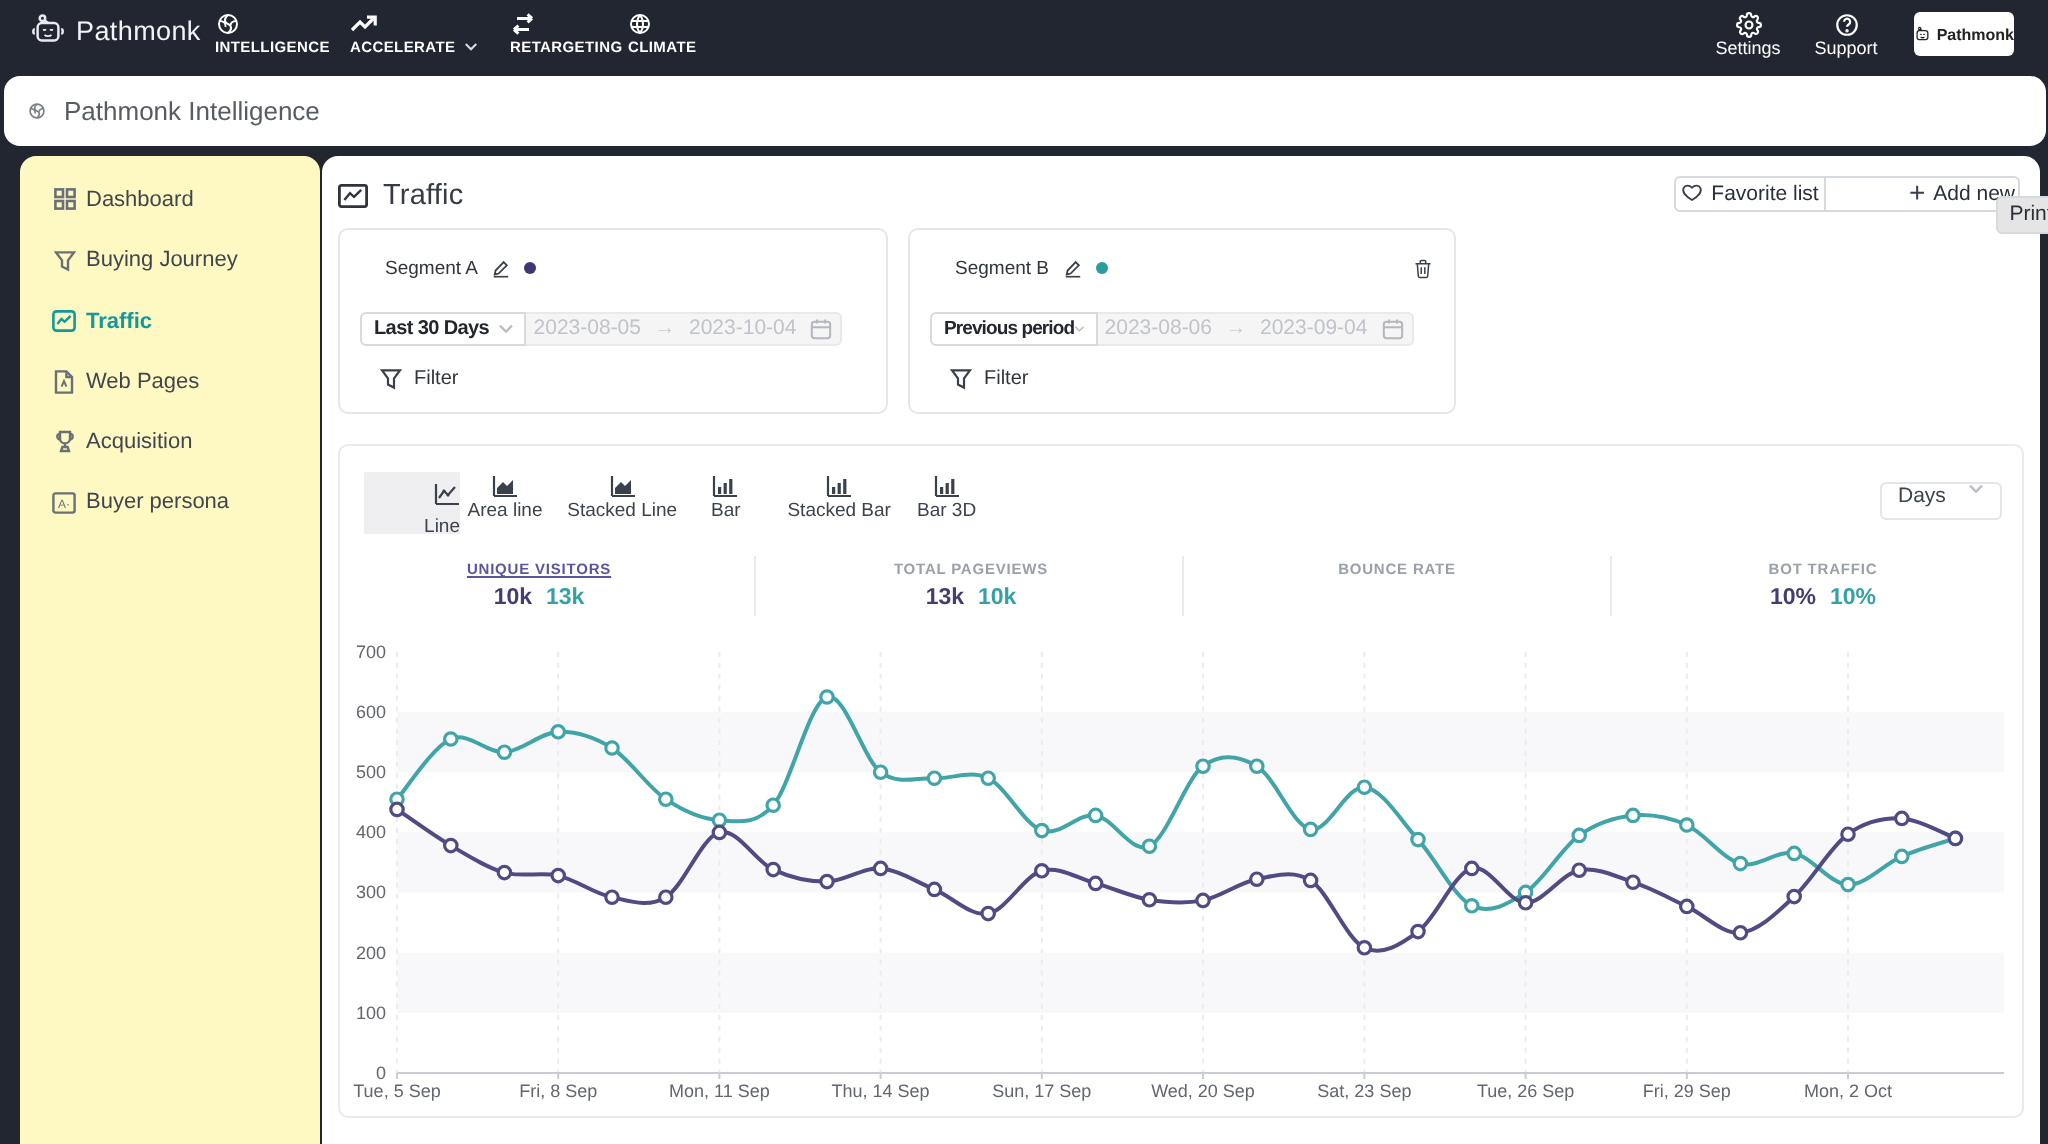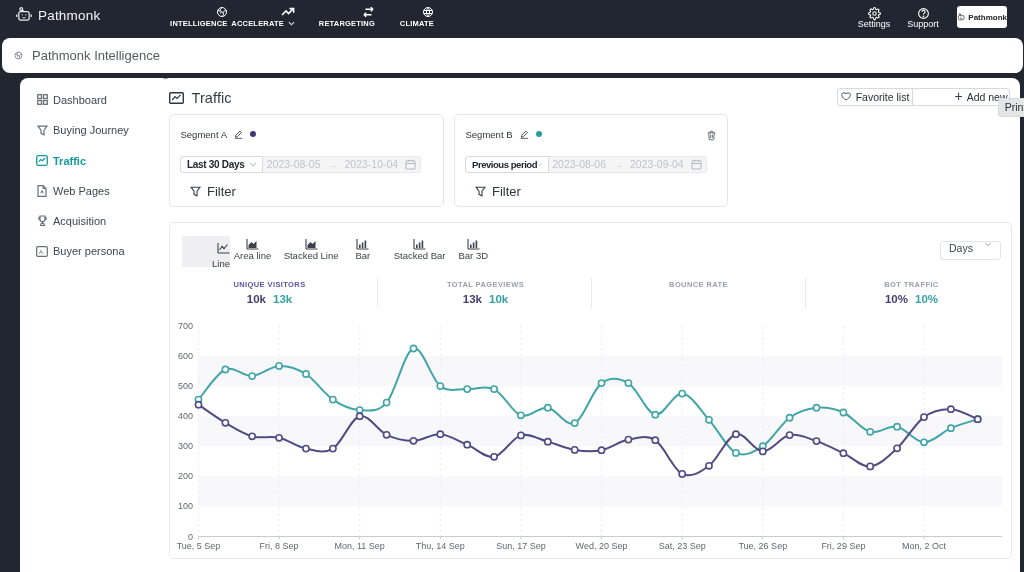--- a/index.html
+++ b/index.html
@@ -4,35 +4,35 @@
 <style>
 * { margin:0; padding:0; box-sizing:border-box; }
 html,body { width:1024px; height:572px; overflow:hidden; }
 body { background:#212631; font-family:"Liberation Sans", sans-serif; position:relative; }
 .abs { position:absolute; }
 
 
 #topnav { left:0; top:0; width:1024px; height:38px; color:#fff; }
 #logo { left:15px; top:6px; display:flex; align-items:center; gap:5px; }
 #logo .name { font-size:13.5px; color:#f2f3f5; letter-spacing:.2px; }
-.navitem { top:6px; text-align:right; color:#fff; }
+.navitem { top:6px; text-align:left; color:#fff; }
 .navitem .ic { height:11px; line-height:11px; margin-bottom:2px; }
 .navitem .lb { font-size:7.5px; font-weight:bold; letter-spacing:.2px; white-space:nowrap; }
 .rightitem { top:6px; text-align:center; color:#fff; }
 .rightitem .ic { height:11px; margin-bottom:2px; }
 .rightitem .lb { font-size:9px; }
 #badge { left:957px; top:6px; width:50px; height:22px; background:#fff; border-radius:3px; display:flex; align-items:center; justify-content:center; gap:3px; }
 #badge span { font-size:8px; font-weight:bold; color:#222; }
 
 
 #bar2 { left:1.5px; top:37.5px; width:1021px; height:35px; background:#fff; border-radius:8px; }
 #bar2 .txt { position:absolute; left:30.5px; top:10px; font-size:13px; color:#565b64; }
 
 
-#sidebar { left:20px; top:78px; width:149.5px; height:494px; background:#ffffff; border-radius:8px 8px 0 0; }
+#sidebar { left:10px; top:78px; width:149.5px; height:494px; background:#fef9c3; border-radius:8px 8px 0 0; }
 .sbitem { position:absolute; left:16px; display:flex; align-items:center; gap:5px; width:130px; }
 .sbitem .icw { width:12px; display:flex; justify-content:center; }
 .sbitem .lb { font-size:11px; color:#40454e; }
 .sbitem.active .lb { color:#13999b; font-weight:bold; }
 
 
 
 
 #main { left:160.5px; top:78px; width:859.5px; height:494px; background:#fff; border-radius:8px 8px 0 0; }
 #title { position:absolute; left:8.5px; top:12px; display:flex; align-items:center; gap:7.5px; }
@@ -43,39 +43,39 @@
 #btngroup .g { display:flex; align-items:center; justify-content:center; font-size:10.5px; color:#2a3038; height:100%; white-space:nowrap; }
 #btngroup .g1 { width:75px; border-right:1px solid #d6d9dd; gap:5px; }
 #btngroup .g2 { width:56px; gap:4px; }
 #btnprint { left:815px; width:36px; font-size:10.5px; }
 
 
 .segcard { position:absolute; top:35.5px; height:93px; border:1px solid #e4e6ea; border-radius:5px; background:#fff; }
 #segA { left:8.5px; width:275px; }
 #segB { left:293.5px; width:274px; }
 .seghead { position:absolute; left:10.5px; top:14px; display:flex; align-items:center; gap:7px; }
-.seghead .nm { font-size:9.5px; color:#30353c; }
+.seghead .nm { font-size:9.5px; color:#30353c;margin-left:12px; }
 .dot { width:6.5px; height:6.5px; border-radius:50%; }
 .selrow { position:absolute; left:10px; top:41px; height:17.5px; display:flex; }
 .sel { border:1px solid #d9d9d9; border-radius:3px 0 0 3px; background:#fff; display:flex; align-items:center; justify-content:space-between; padding:0 5px 0 6px; white-space:nowrap; }
 .sel .t { font-size:10px; font-weight:bold; color:#22262d; letter-spacing:-.3px; }
 .dates { background:#f5f5f6; border:1px solid #e9e9ec; border-left:none; border-radius:0 3px 3px 0; display:flex; align-items:center; justify-content:center; width:158px; gap:7px; font-size:10.5px; color:#c0c3c9; white-space:nowrap; }
-.filter { position:absolute; left:20px; top:69px; display:flex; align-items:center; gap:6px; font-size:13px; color:#30353c;text-align:center; }
+.filter { position:absolute; left:20px; top:69px; display:flex; align-items:center; gap:6px; font-size:10px; color:#30353c;text-align:center; }
 .trash { position:absolute; right:11px; top:12px; }
 
 
 #chartcard { position:absolute; left:8px; top:143.5px; width:843px; height:337px; border:1px solid #e9eaee; border-radius:5px; background:#fff; }
 .tab { position:absolute; top:13.5px; text-align:center; color:#3c434c; }
 .tab .ic { height:12px; margin-bottom:2px; }
 .tab .lb { font-size:9.5px; white-space:nowrap; }
 #tabline { left:12.5px; top:13.5px; width:48px; height:31px; background:#efeff1; border-radius:1px; padding-top:4px; text-align:right; position:absolute; }
 #days { position:absolute; left:770.5px; top:18px; width:61px; height:19px; border:1px solid #e3e5e9; border-radius:3px; display:flex; align-items:flex-start; justify-content:space-between; padding:0 8px; font-size:10.5px; color:#3c434c; }
 .stat { position:absolute; top:57.5px; width:207px; text-align:center; }
 .stat .lb { font-size:7.5px; font-weight:bold; letter-spacing:.4px; color:#9aa0a8; }
-.stat.active .lb { color:#5b55a0; }
+.stat.active .lb { color:#5b55a0; text-decoration:underline; }
 .stat .vals { margin-top:4px; font-size:11.5px; font-weight:bold; }
 .stat .v1 { color:#443e70; }
 .stat .v2 { color:#35a1a3; margin-left:7px; }
 .statdiv { position:absolute; top:55px; width:1px; height:30px; background:#e8eaee; }
 </style>
 </head>
 <body>
 <div id="topnav" class="abs">
   <div id="logo" class="abs">
     <svg width="18" height="18" viewBox="0 0 26 24">

